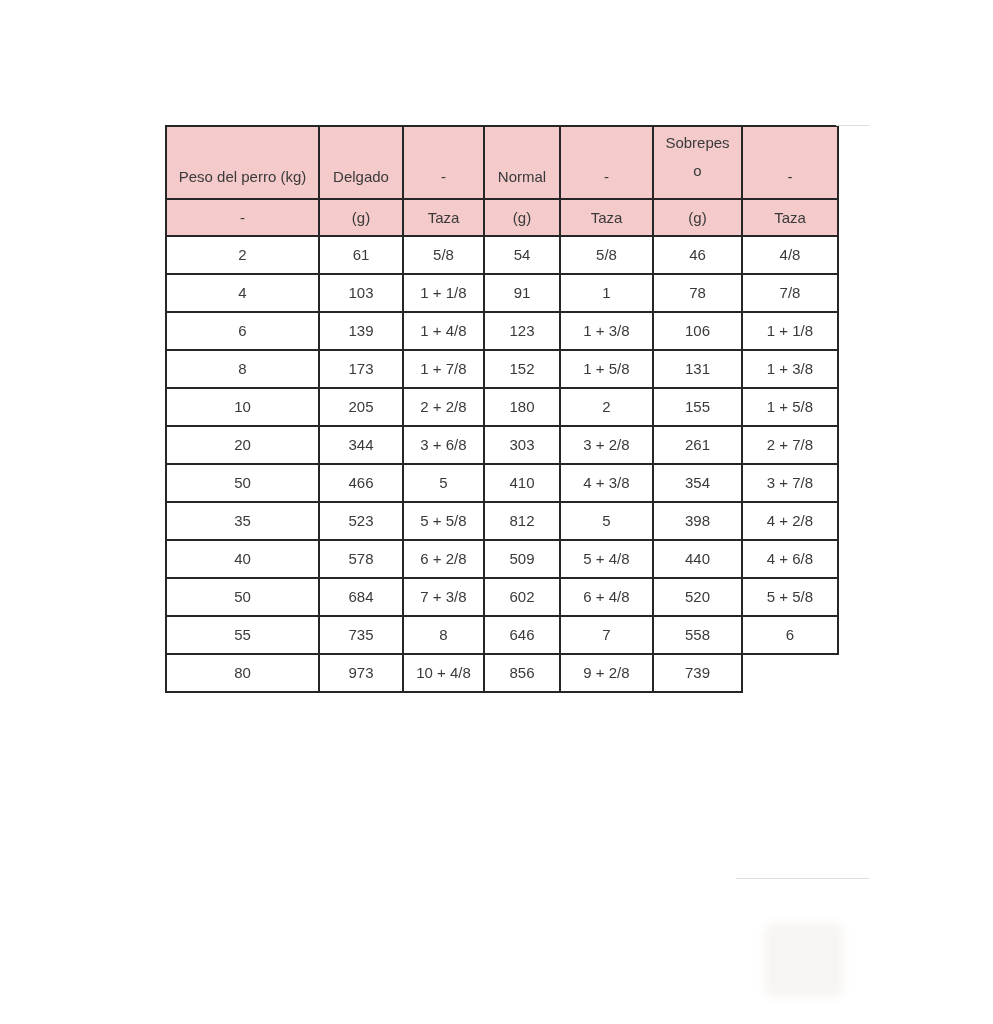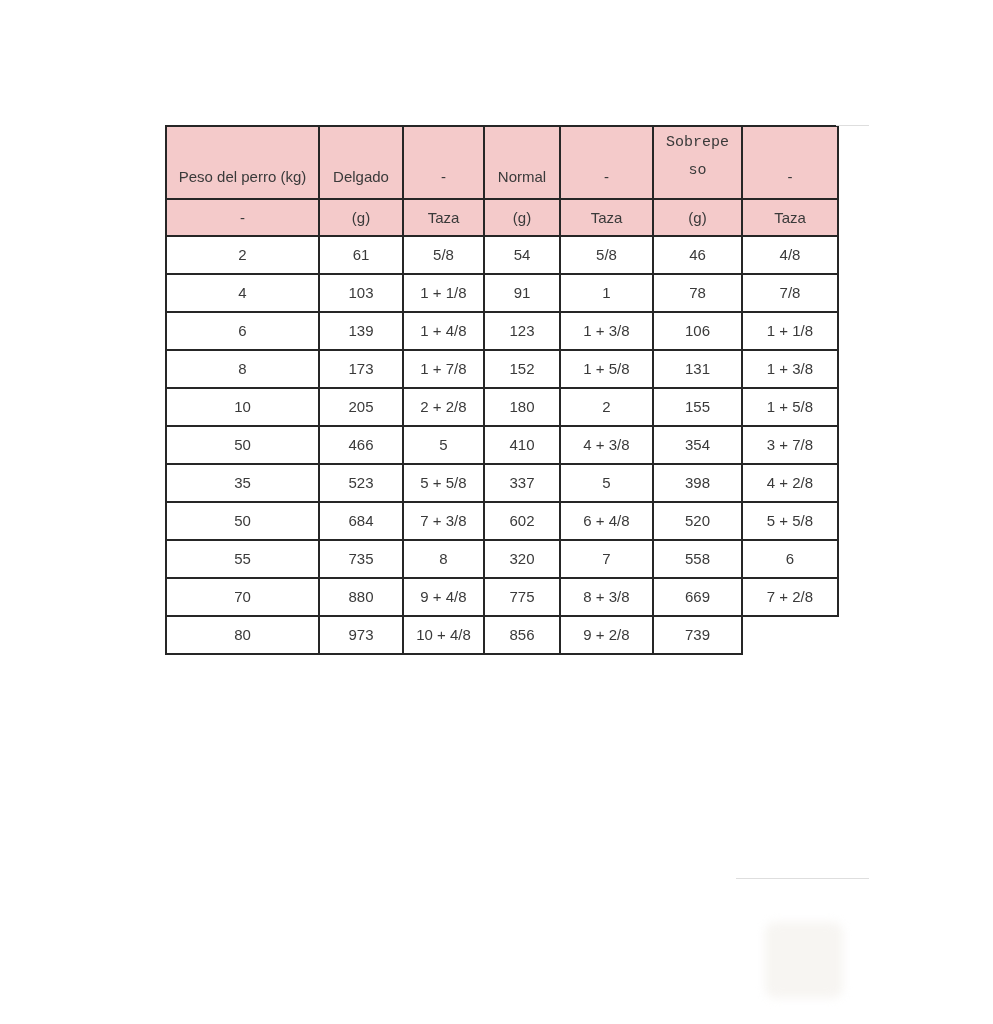--- a/index.html
+++ b/index.html
@@ -55,21 +55,20 @@
   }
   thead tr.hdr-sub{height:37px;}
   thead tr.hdr-sub th{vertical-align:middle;}
   tbody tr{height:38px;}
   tbody td{vertical-align:middle;}
   .wrap-tight{
     display:inline-block;
     max-width:66px;
     overflow-wrap:break-word;
     line-height:1.85;
-    font-family:Liberation Mono, monospace;
   }
   
   .artifact-line-top{
     position:absolute;
     left:836px;top:125px;
     width:33px;height:1px;
     background:var(--faint-line);
   }
   .artifact-line-bottom{
     position:absolute;
@@ -160,63 +159,72 @@
         <tr>
           <td>10</td>
           <td>205</td>
           <td>2 + 2/8</td>
           <td>180</td>
           <td>2</td>
           <td>155</td>
           <td>1 + 5/8</td>
         </tr>
         <tr>
+          <td>20</td>
+          <td>344</td>
+          <td>3 + 6/8</td>
+          <td>303</td>
+          <td>3 + 2/8</td>
+          <td>261</td>
+          <td>2 + 7/8</td>
+        </tr>
+        <tr>
           <td>50</td>
           <td>466</td>
           <td>5</td>
           <td>410</td>
           <td>4 + 3/8</td>
           <td>354</td>
           <td>3 + 7/8</td>
         </tr>
         <tr>
           <td>35</td>
           <td>523</td>
           <td>5 + 5/8</td>
-          <td>337</td>
+          <td>812</td>
           <td>5</td>
           <td>398</td>
           <td>4 + 2/8</td>
+        </tr>
+        <tr>
+          <td>40</td>
+          <td>578</td>
+          <td>6 + 2/8</td>
+          <td>509</td>
+          <td>5 + 4/8</td>
+          <td>440</td>
+          <td>4 + 6/8</td>
         </tr>
         <tr>
           <td>50</td>
           <td>684</td>
           <td>7 + 3/8</td>
           <td>602</td>
           <td>6 + 4/8</td>
           <td>520</td>
           <td>5 + 5/8</td>
         </tr>
         <tr>
           <td>55</td>
           <td>735</td>
           <td>8</td>
-          <td>320</td>
+          <td>646</td>
           <td>7</td>
           <td>558</td>
           <td>6</td>
-        </tr>
-        <tr>
-          <td>70</td>
-          <td>880</td>
-          <td>9 + 4/8</td>
-          <td>775</td>
-          <td>8 + 3/8</td>
-          <td>669</td>
-          <td>7 + 2/8</td>
         </tr>
         <tr>
           <td>80</td>
           <td>973</td>
           <td>10 + 4/8</td>
           <td>856</td>
           <td>9 + 2/8</td>
           <td>739</td>
         </tr>
       </tbody>

